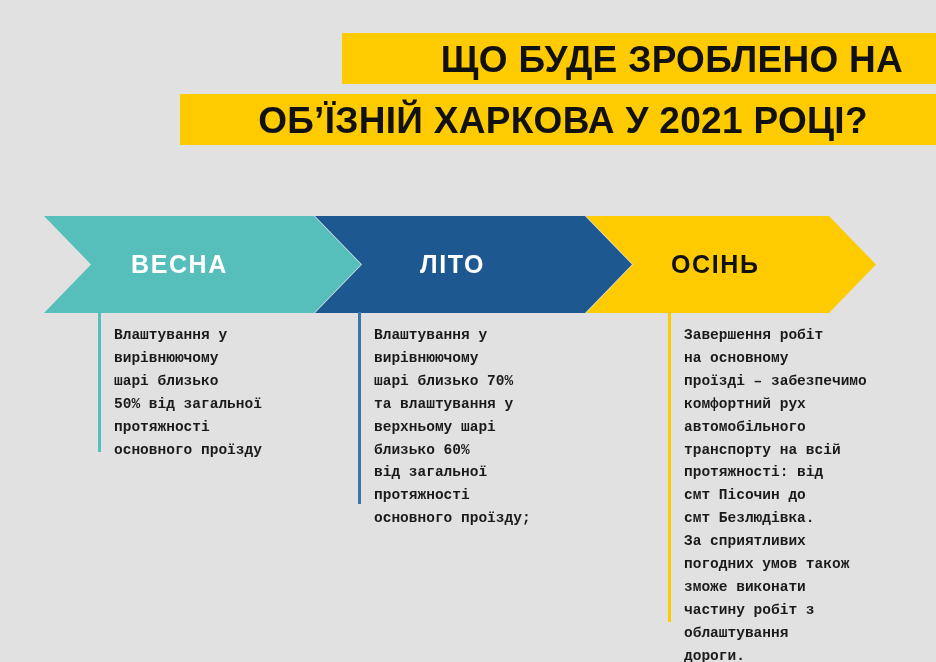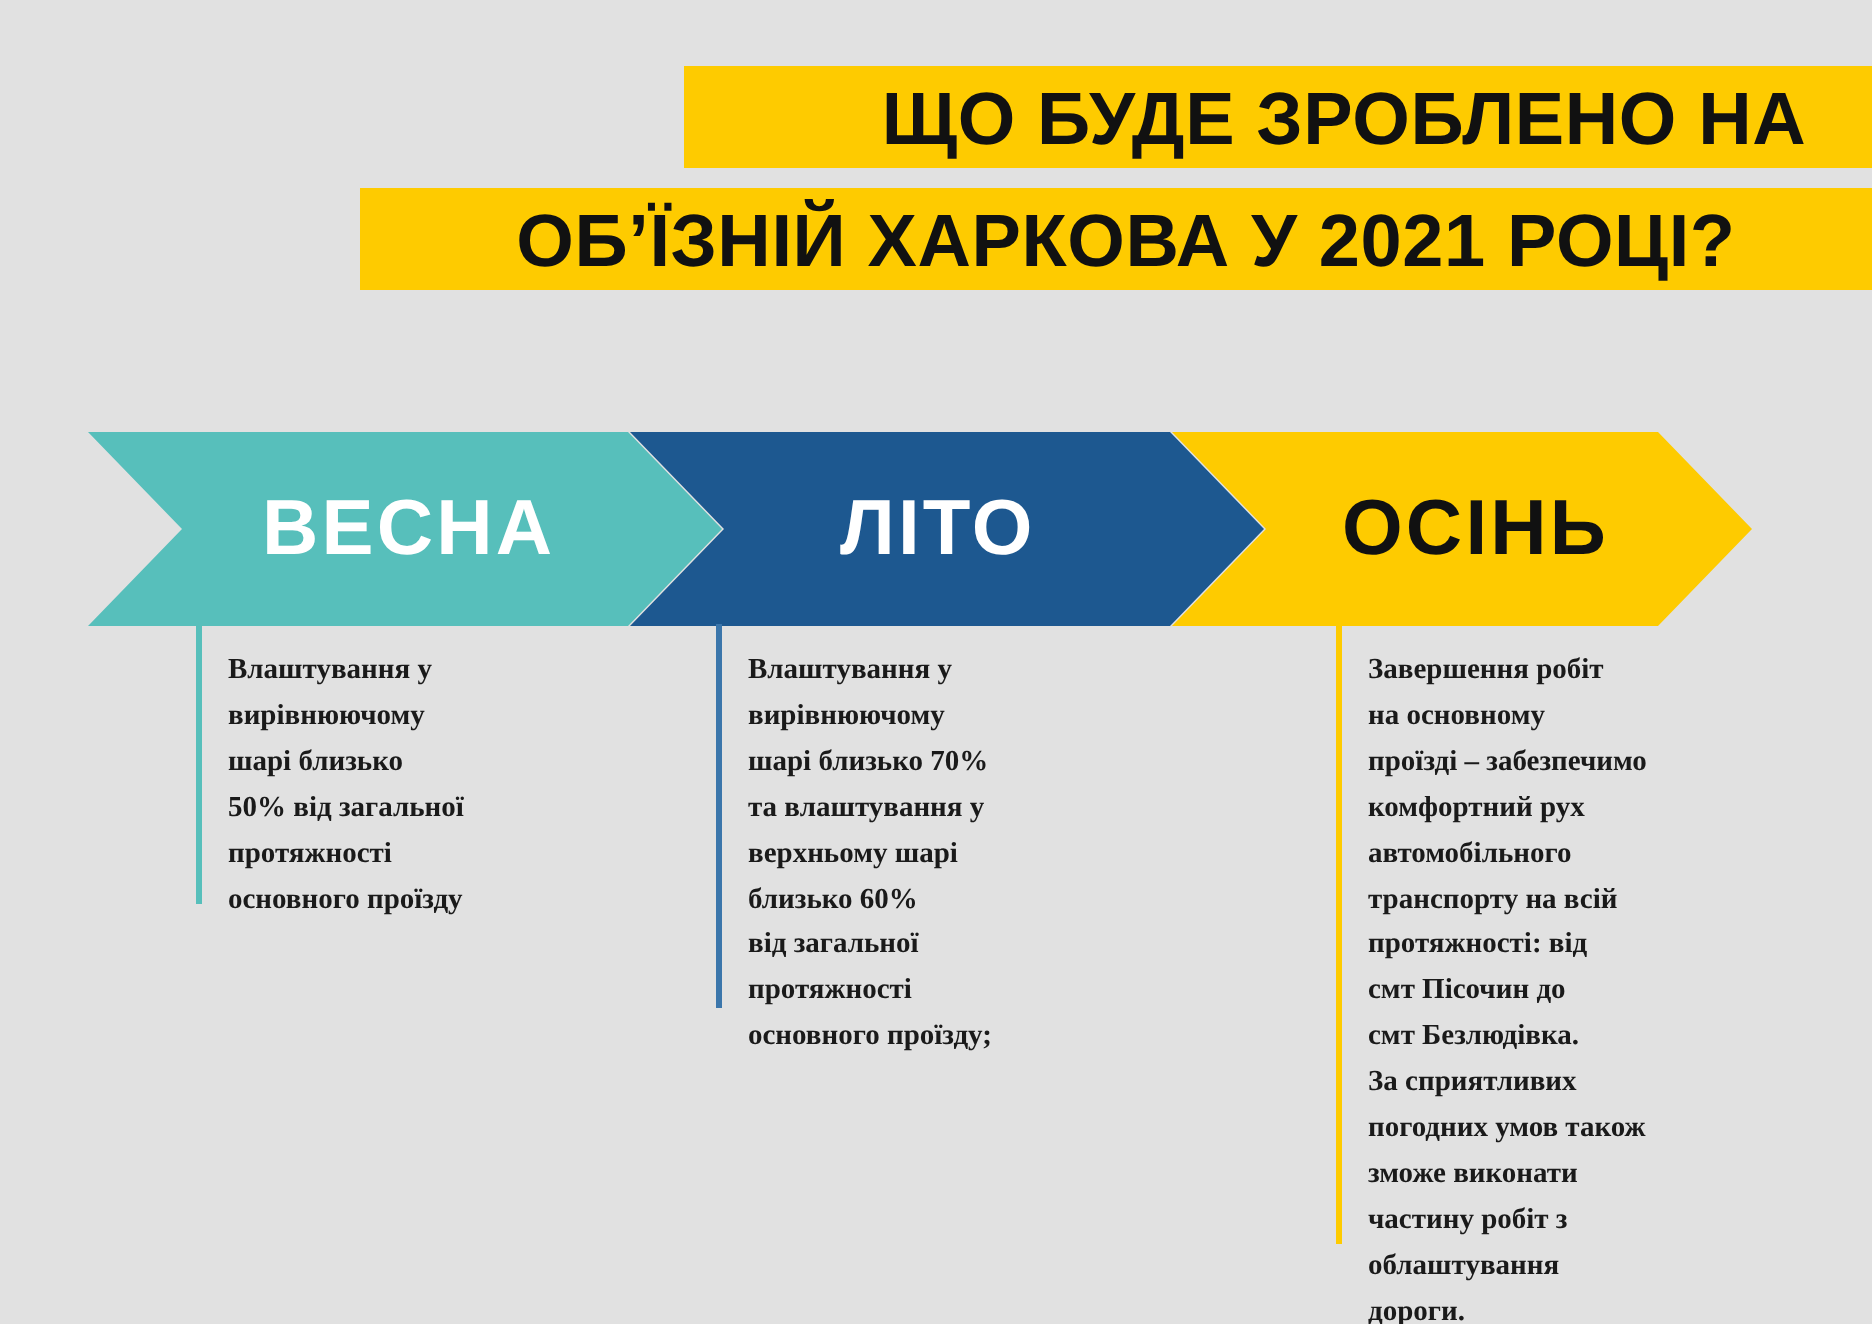--- a/index.html
+++ b/index.html
@@ -66,21 +66,21 @@
     position: absolute;
     top: 0;
     height: 97px;
     display: flex;
     align-items: center;
     box-sizing: border-box;
     clip-path: polygon(0 0, calc(100% - 47px) 0, 100% 50%, calc(100% - 47px) 100%, 0 100%, 47px 50%);
   }
   .chevron-label {
     font-weight: bold;
-    font-size: 39px;
+    font-size: 25px;
     letter-spacing: 1.6px;
     white-space: nowrap;
   }
   .chevron-spring {
     left: 44px;
     width: 317px;
     background: #57bfbb;
   }
   .chevron-spring .chevron-label {
     color: #ffffff;
@@ -118,21 +118,21 @@
   }
   .col-text {
     position: absolute;
     left: 16px;
     top: 12px;
     font-weight: bold;
     font-size: 14.5px;
     line-height: 1.58;
     color: #1a1a1a;
     white-space: pre-line;
-    font-family: Liberation Serif, serif;
+    font-family: Liberation Mono, monospace;
   }
 
   .column-spring { left: 98px; top: 312px; width: 230px; height: 140px; }
   .column-spring .col-rule { height: 140px; background: #57bfbb; }
 
   .column-summer { left: 358px; top: 312px; width: 240px; height: 192px; }
   .column-summer .col-rule { height: 192px; background: #3b76ab; }
 
   .column-autumn { left: 628px; top: 312px; width: 240px; height: 310px; margin-left: 40px; }
   .column-autumn .col-rule { height: 310px; background: #fecb00; }

